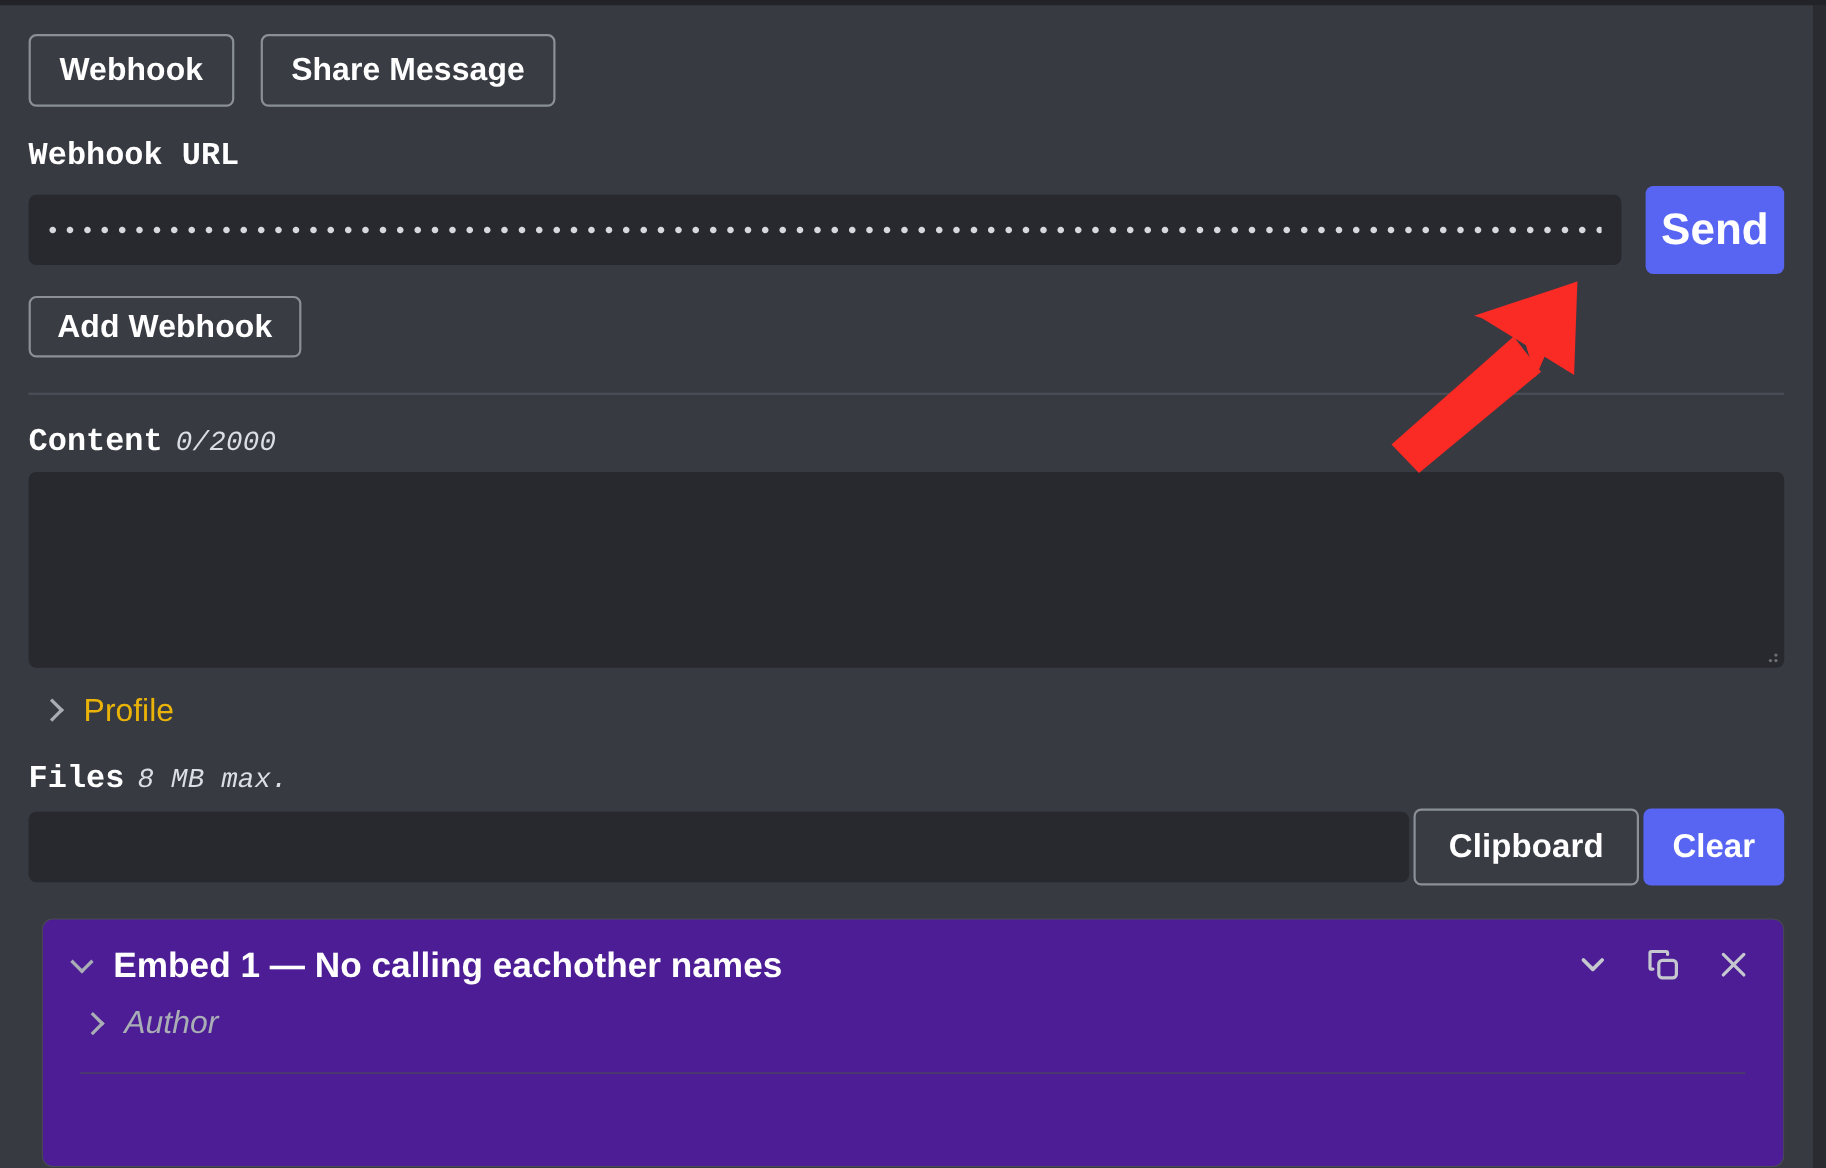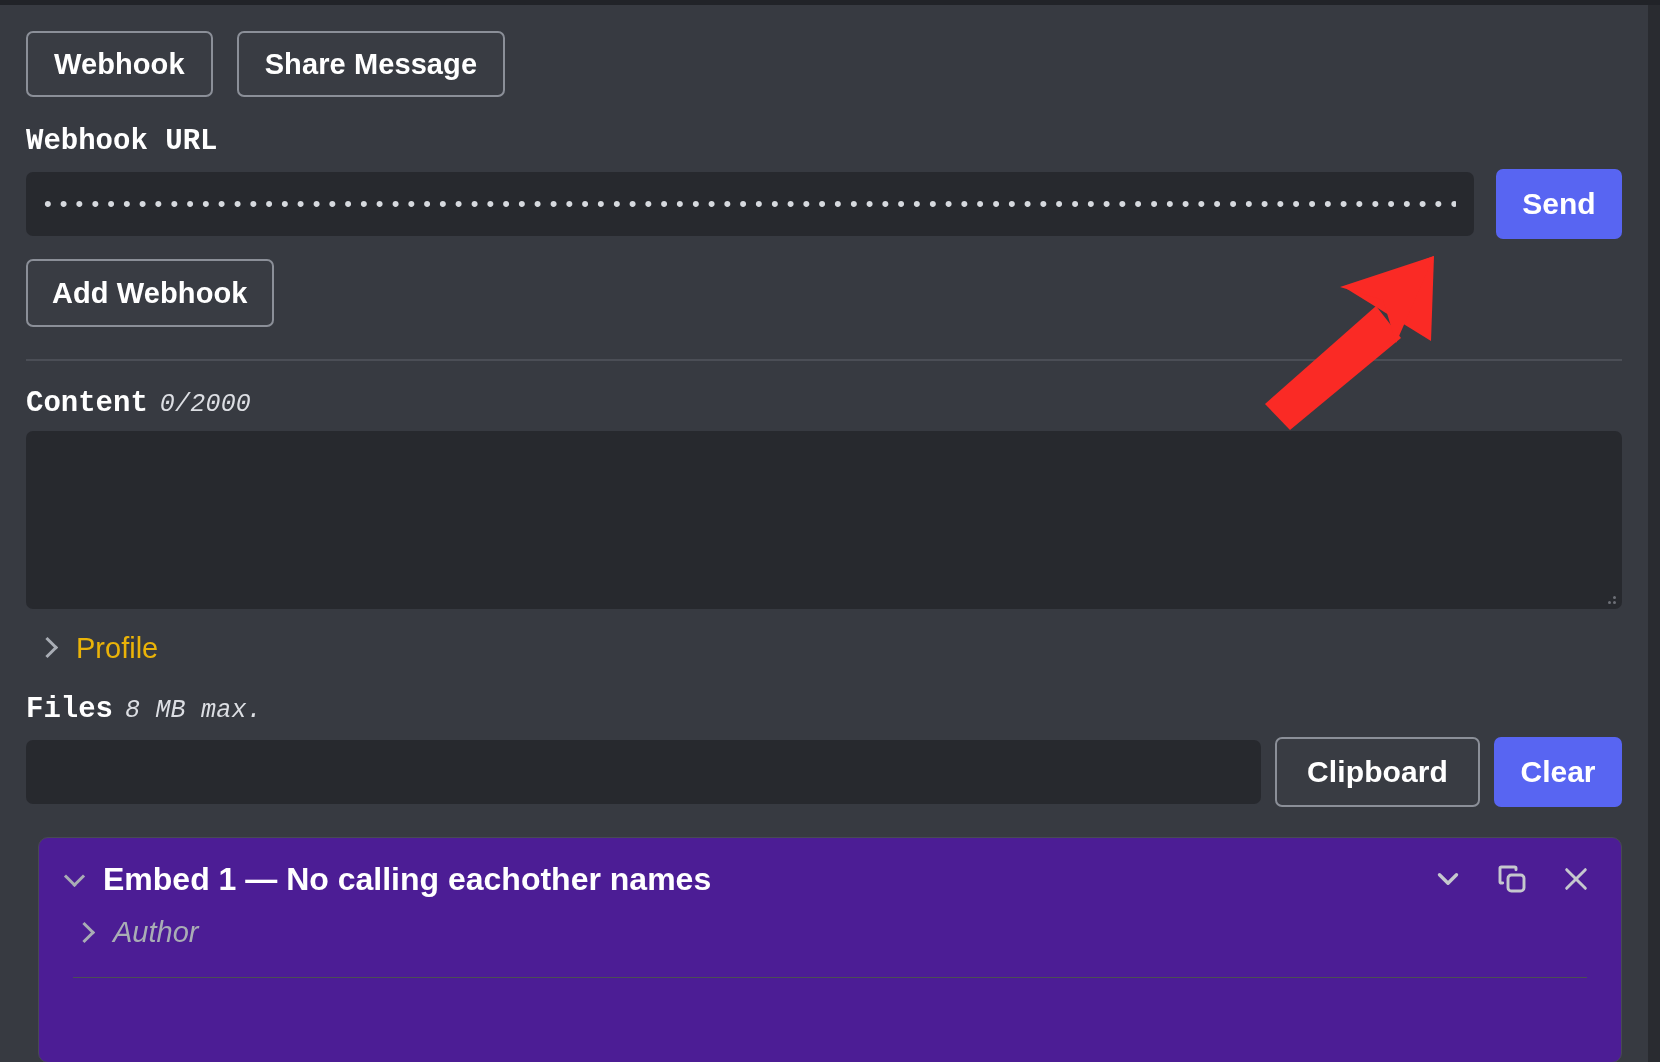--- a/index.html
+++ b/index.html
@@ -141,24 +141,24 @@
   .dots {
     color: #d6d9de;
     font-size: 22px;
     letter-spacing: 8.1px;
     line-height: 1;
     white-space: nowrap;
     overflow: hidden;
     display: block;
     width: 100%;
   }
-  .send-btn { width: 126px; height: 70px; font-size: 30px; text-align: center; }
+  .send-btn { width: 126px; height: 80px; font-size: 40px; text-align: center; }
 
   .add-webhook-wrap { margin-top: 20px; }
-  .add-webhook-wrap .btn-outline { height: 68px; padding: 0 24px; }
+  .add-webhook-wrap .btn-outline { height: 56px; padding: 0 24px; }
 
   
   .divider {
     height: 2px;
     background: #4b4e56;
     margin: 32px 0 26px 0;
   }
 
   
   .content-area {
@@ -218,21 +218,21 @@
     border-bottom: 3.5px solid #a9adb5;
     transform: rotate(-45deg);
   }
   .chev.down::before { transform: rotate(45deg); top: 0px; left: 2px; }
 
   
   .files-label { margin-top: 16px; }
   .files-row {
     display: flex;
     align-items: center;
-    gap: 14px;
+    gap: 4px;
   }
   .files-input {
     flex: 1;
     height: 64px;
     background: #27292e;
     border-radius: 7px;
   }
   .clipboard-btn { height: 70px; padding: 0 30px; font-size: 30px; }
   .clear-btn { height: 70px; width: 128px; font-size: 30px; }
 

